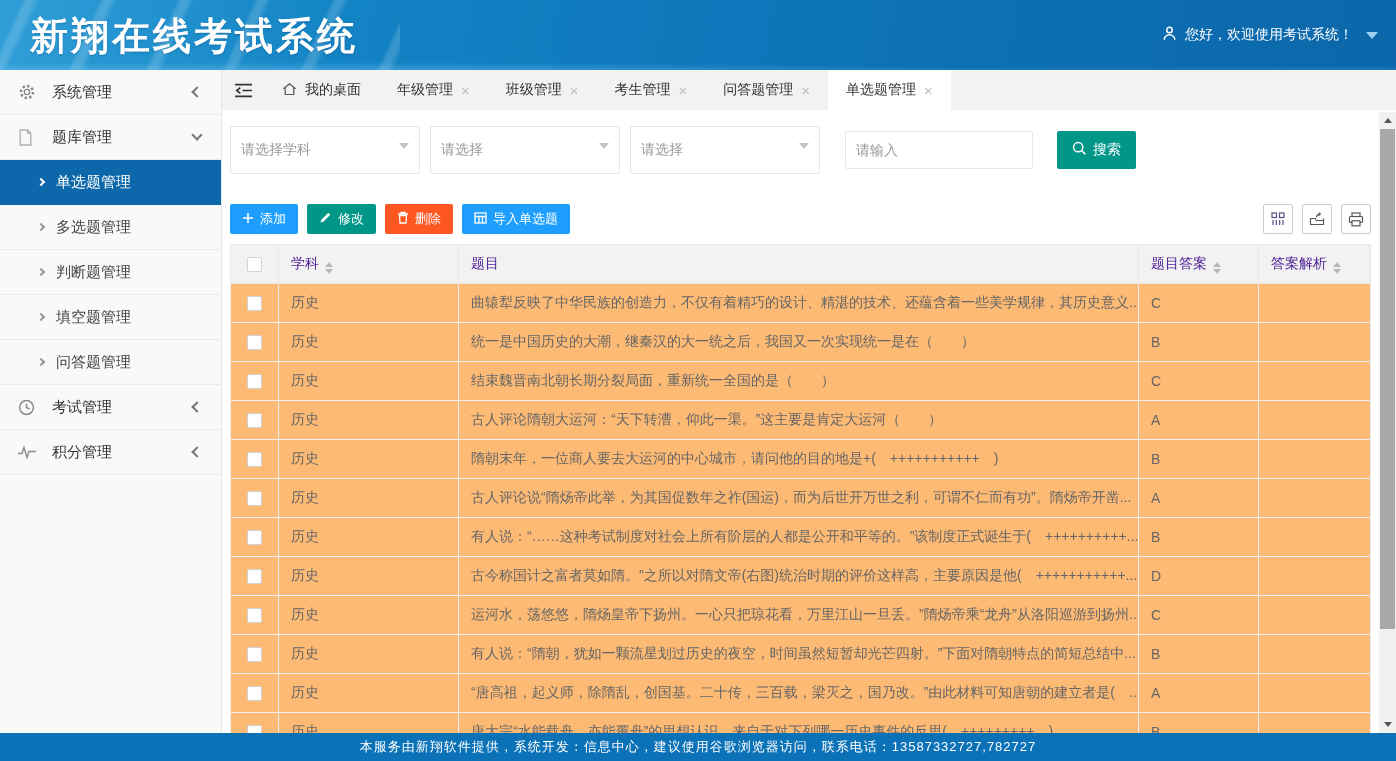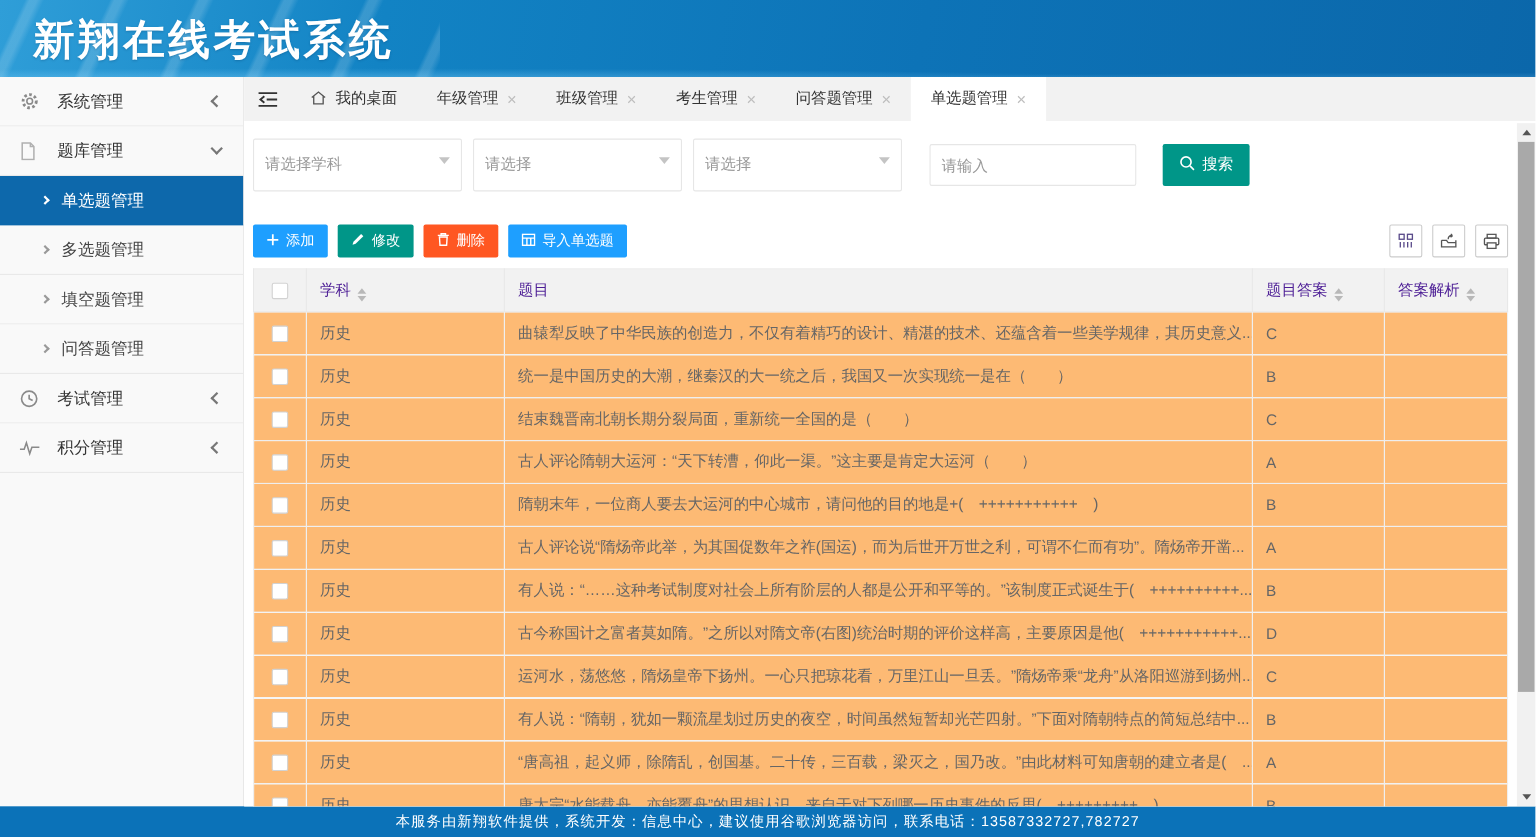--- a/index.html
+++ b/index.html
@@ -91,20 +91,28 @@
 </style>
 </head>
 <body>
 
 <div class="app">
 
   <header class="topbar">
     <div class="deco1"></div>
     <div class="deco2"></div>
     <div class="brand">新翔在线考试系统</div>
+    <div class="user-area">
+      <span><svg width="17" height="17" viewBox="0 0 16 16">
+            <circle cx="8" cy="4.8" r="2.6" fill="none" stroke="#fff" stroke-width="1.4"></circle>
+            <path d="M3 13.8 a5 4.6 0 0 1 10 0" fill="none" stroke="#fff" stroke-width="1.4"></path>
+          </svg></span>
+      <span>您好，欢迎使用考试系统！</span>
+      <span class="user-caret"></span>
+    </div>
   </header>
 
   <div class="body">
 
     <aside class="sidebar">
       <div class="side-item">
         <span class="gicon">
             <svg width="18" height="18" viewBox="0 0 18 18">
               <circle cx="9" cy="9" r="6" fill="none" stroke="#8a8a8a" stroke-width="2.6" stroke-dasharray="2.4 2.2"></circle>
               <circle cx="9" cy="9" r="2.6" fill="none" stroke="#8a8a8a" stroke-width="1.4"></circle>
@@ -123,20 +131,24 @@
         <span>题库管理</span>
         <span class="gchev chev down"></span>
       </div>
       <div class="side-item side-sub active">
         <span class="chev right sarrow"></span>
         <span>单选题管理</span>
       </div>
       <div class="side-item side-sub">
         <span class="chev right sarrow"></span>
         <span>多选题管理</span>
+      </div>
+      <div class="side-item side-sub">
+        <span class="chev right sarrow"></span>
+        <span>判断题管理</span>
       </div>
       <div class="side-item side-sub">
         <span class="chev right sarrow"></span>
         <span>填空题管理</span>
       </div>
       <div class="side-item side-sub">
         <span class="chev right sarrow"></span>
         <span>问答题管理</span>
       </div>
       <div class="side-item">

